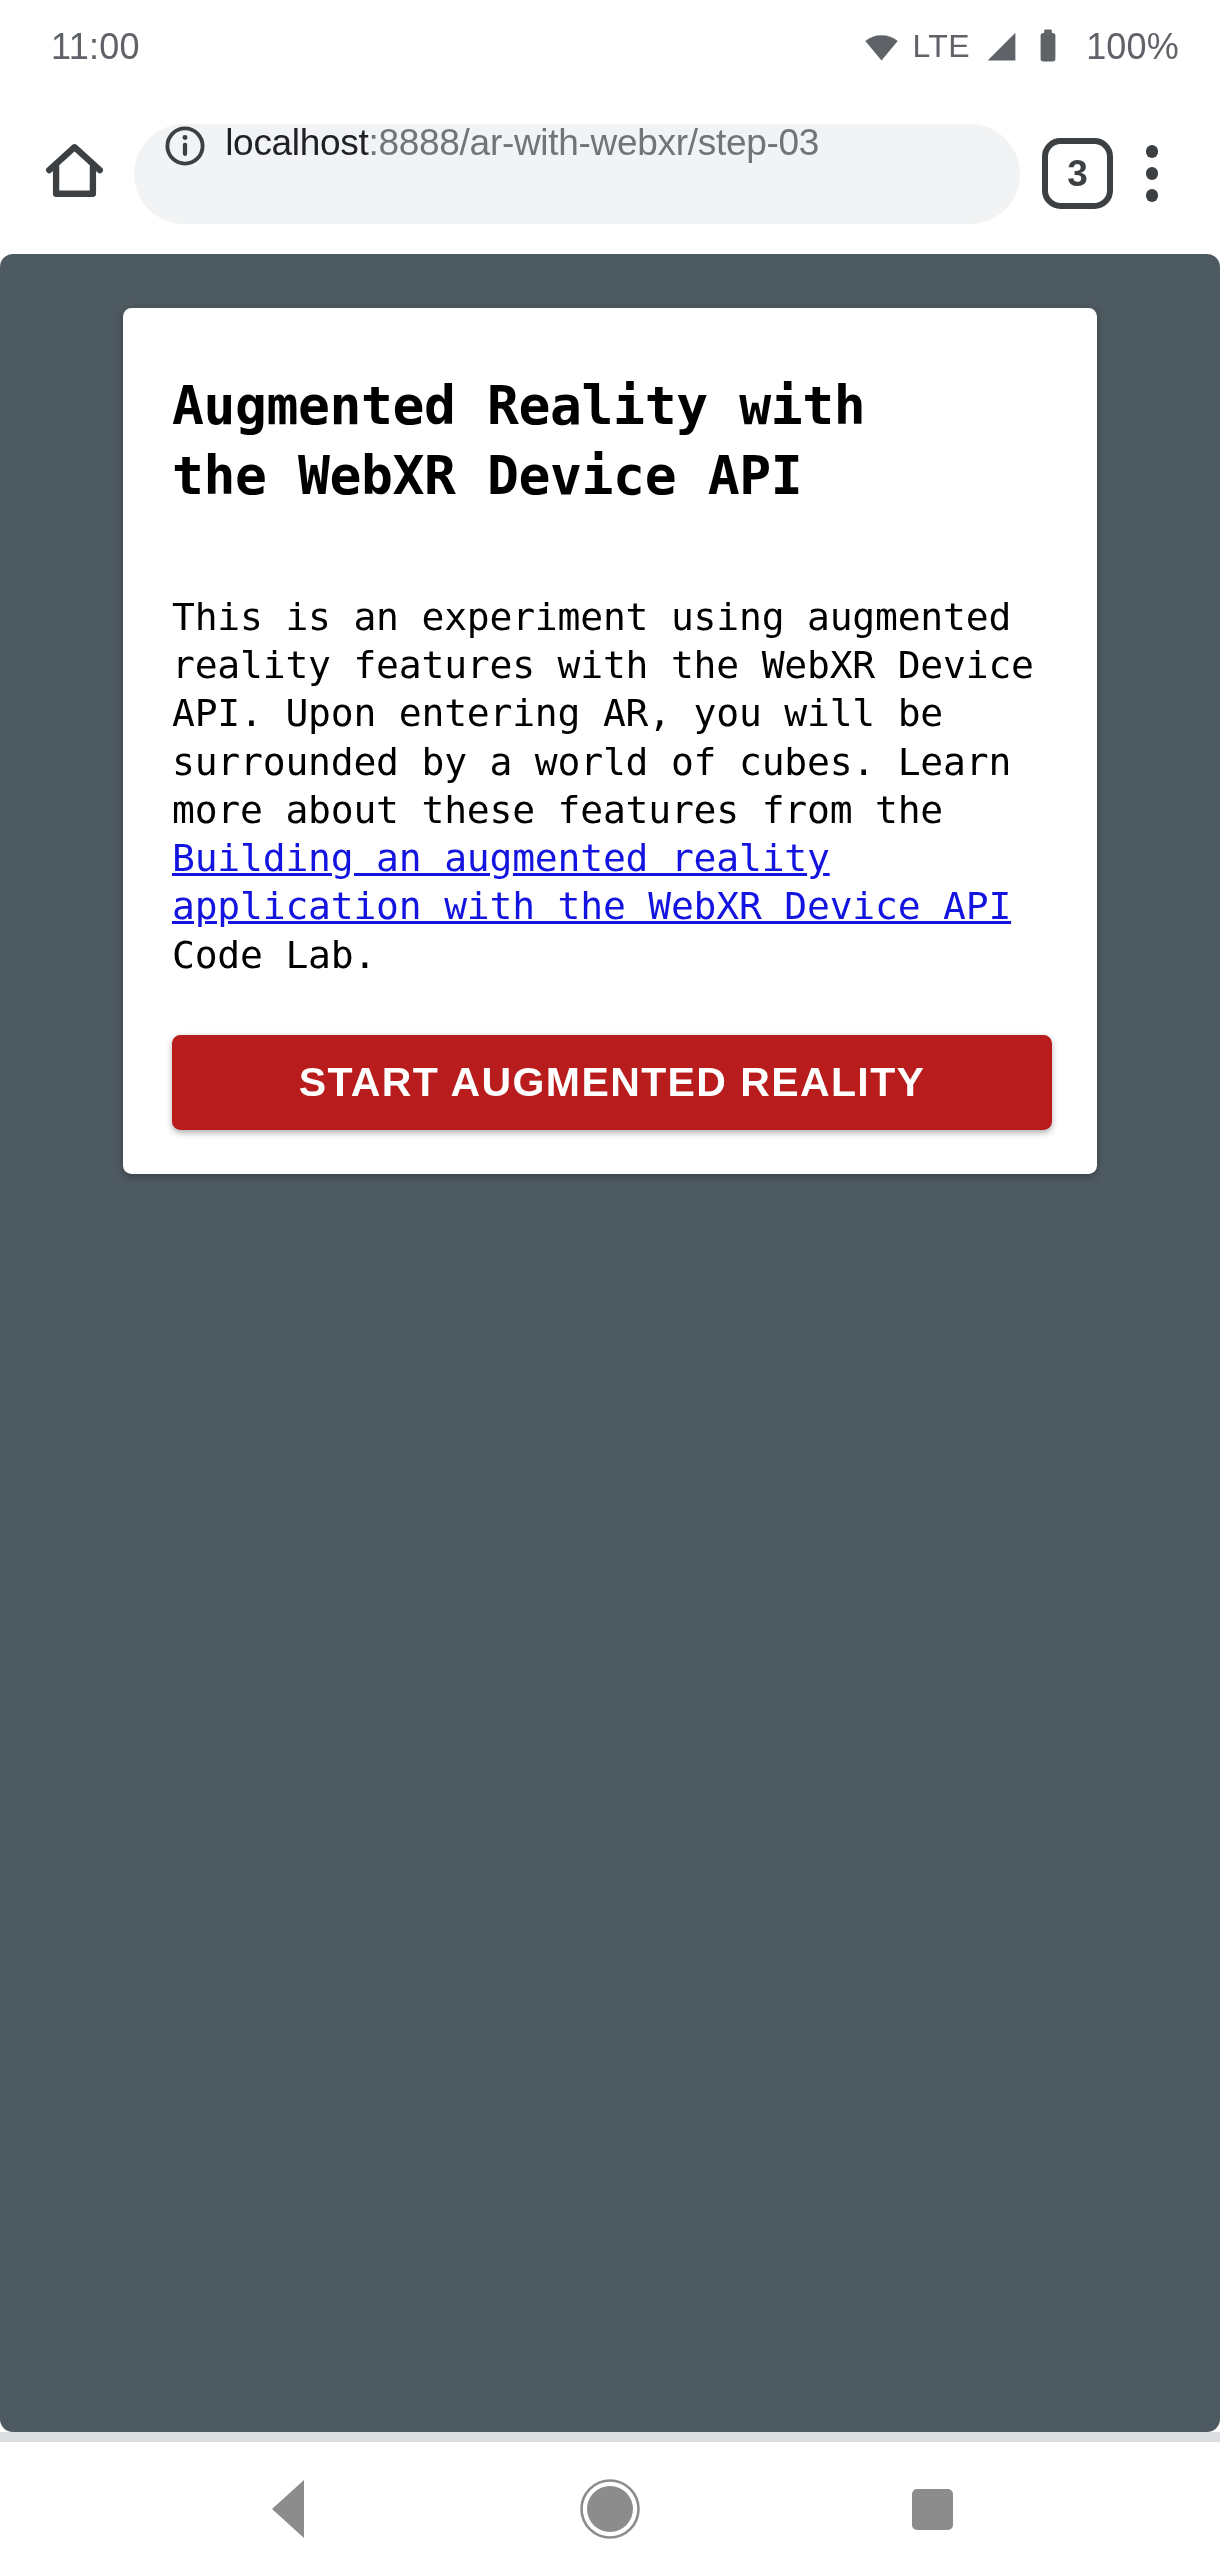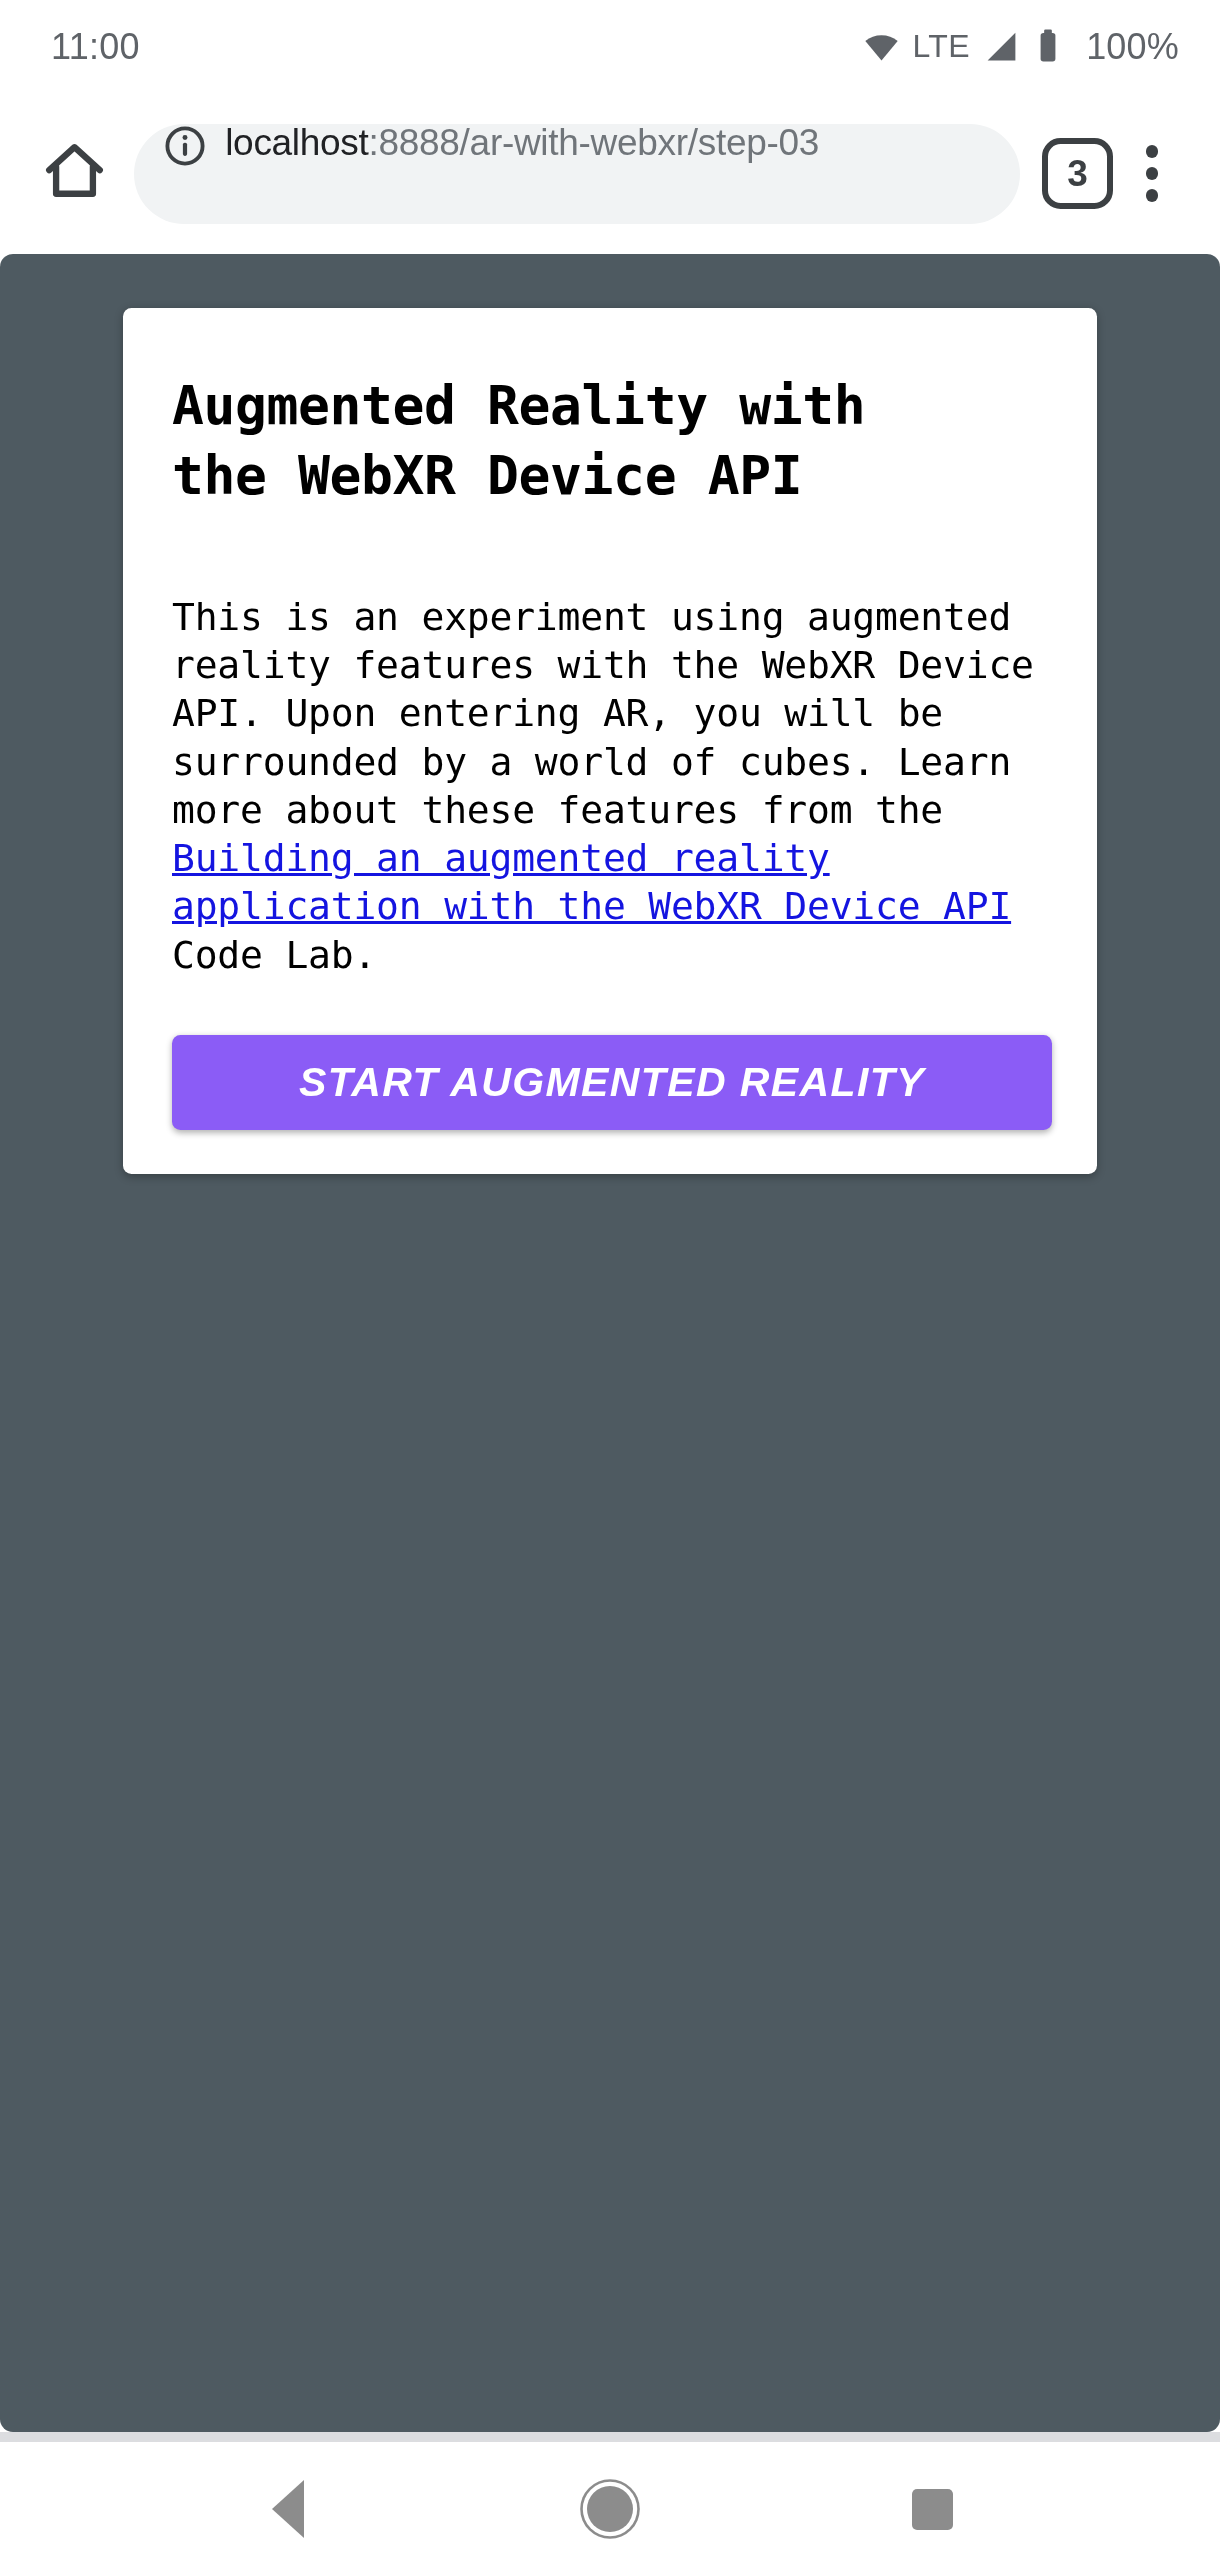--- a/index.html
+++ b/index.html
@@ -174,33 +174,32 @@
   .card-body a {
     color: #1414e0;
     text-decoration: underline;
   }
 
   .ar-button {
     display: block;
     width: 880px;
     margin-top: 56px;
     padding: 24.6px 0;
-    background: #8b5cf6;
+    background: #b91c1c;
     color: #ffffff;
     border: none;
     border-radius: 8.5px;
     font-family: "Liberation Sans", sans-serif;
     font-size: 41px;
     font-weight: bold;
     letter-spacing: 1.4px;
     text-align: center;
     box-shadow: 0 2.5px 6px rgba(0,0,0,0.3);
     cursor: pointer;
     line-height: 1.12;
-    font-style: italic;
   }
 
   
   .nav-divider {
     flex: 0 0 10.2px;
     height: 10.2px;
     background: #dcdde0;
   }
   .nav-bar {
     flex: 0 0 134px;

